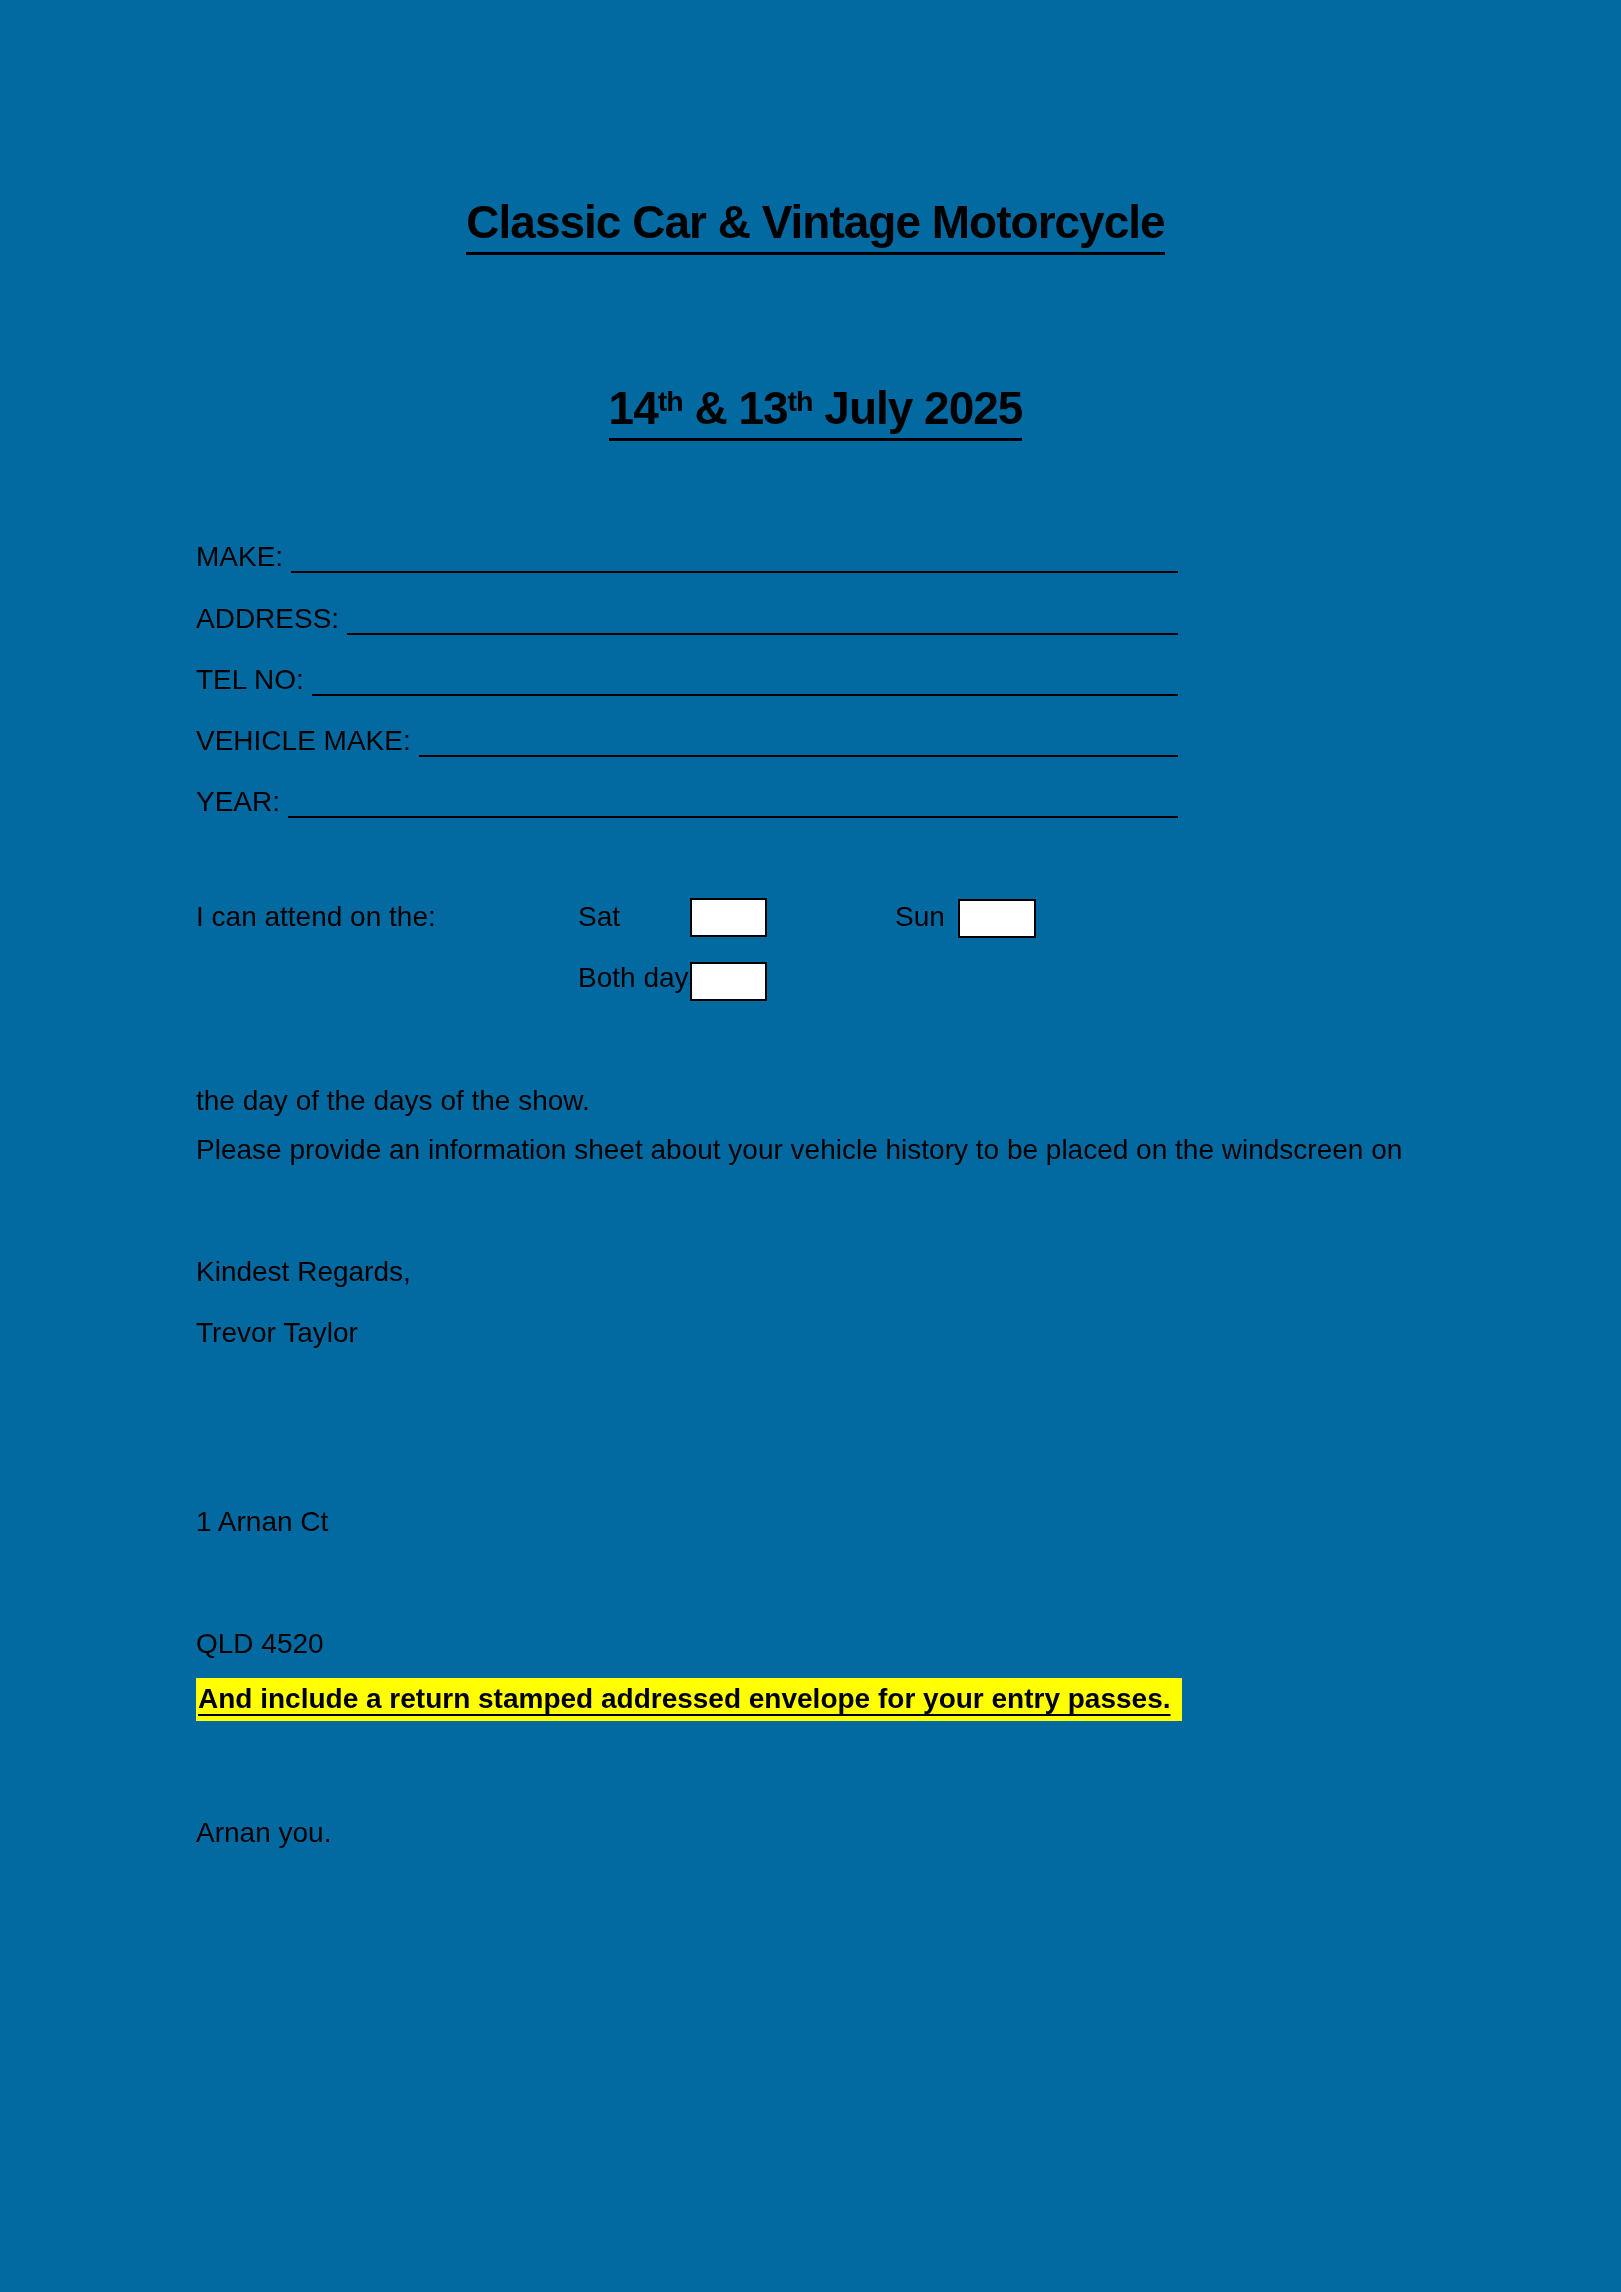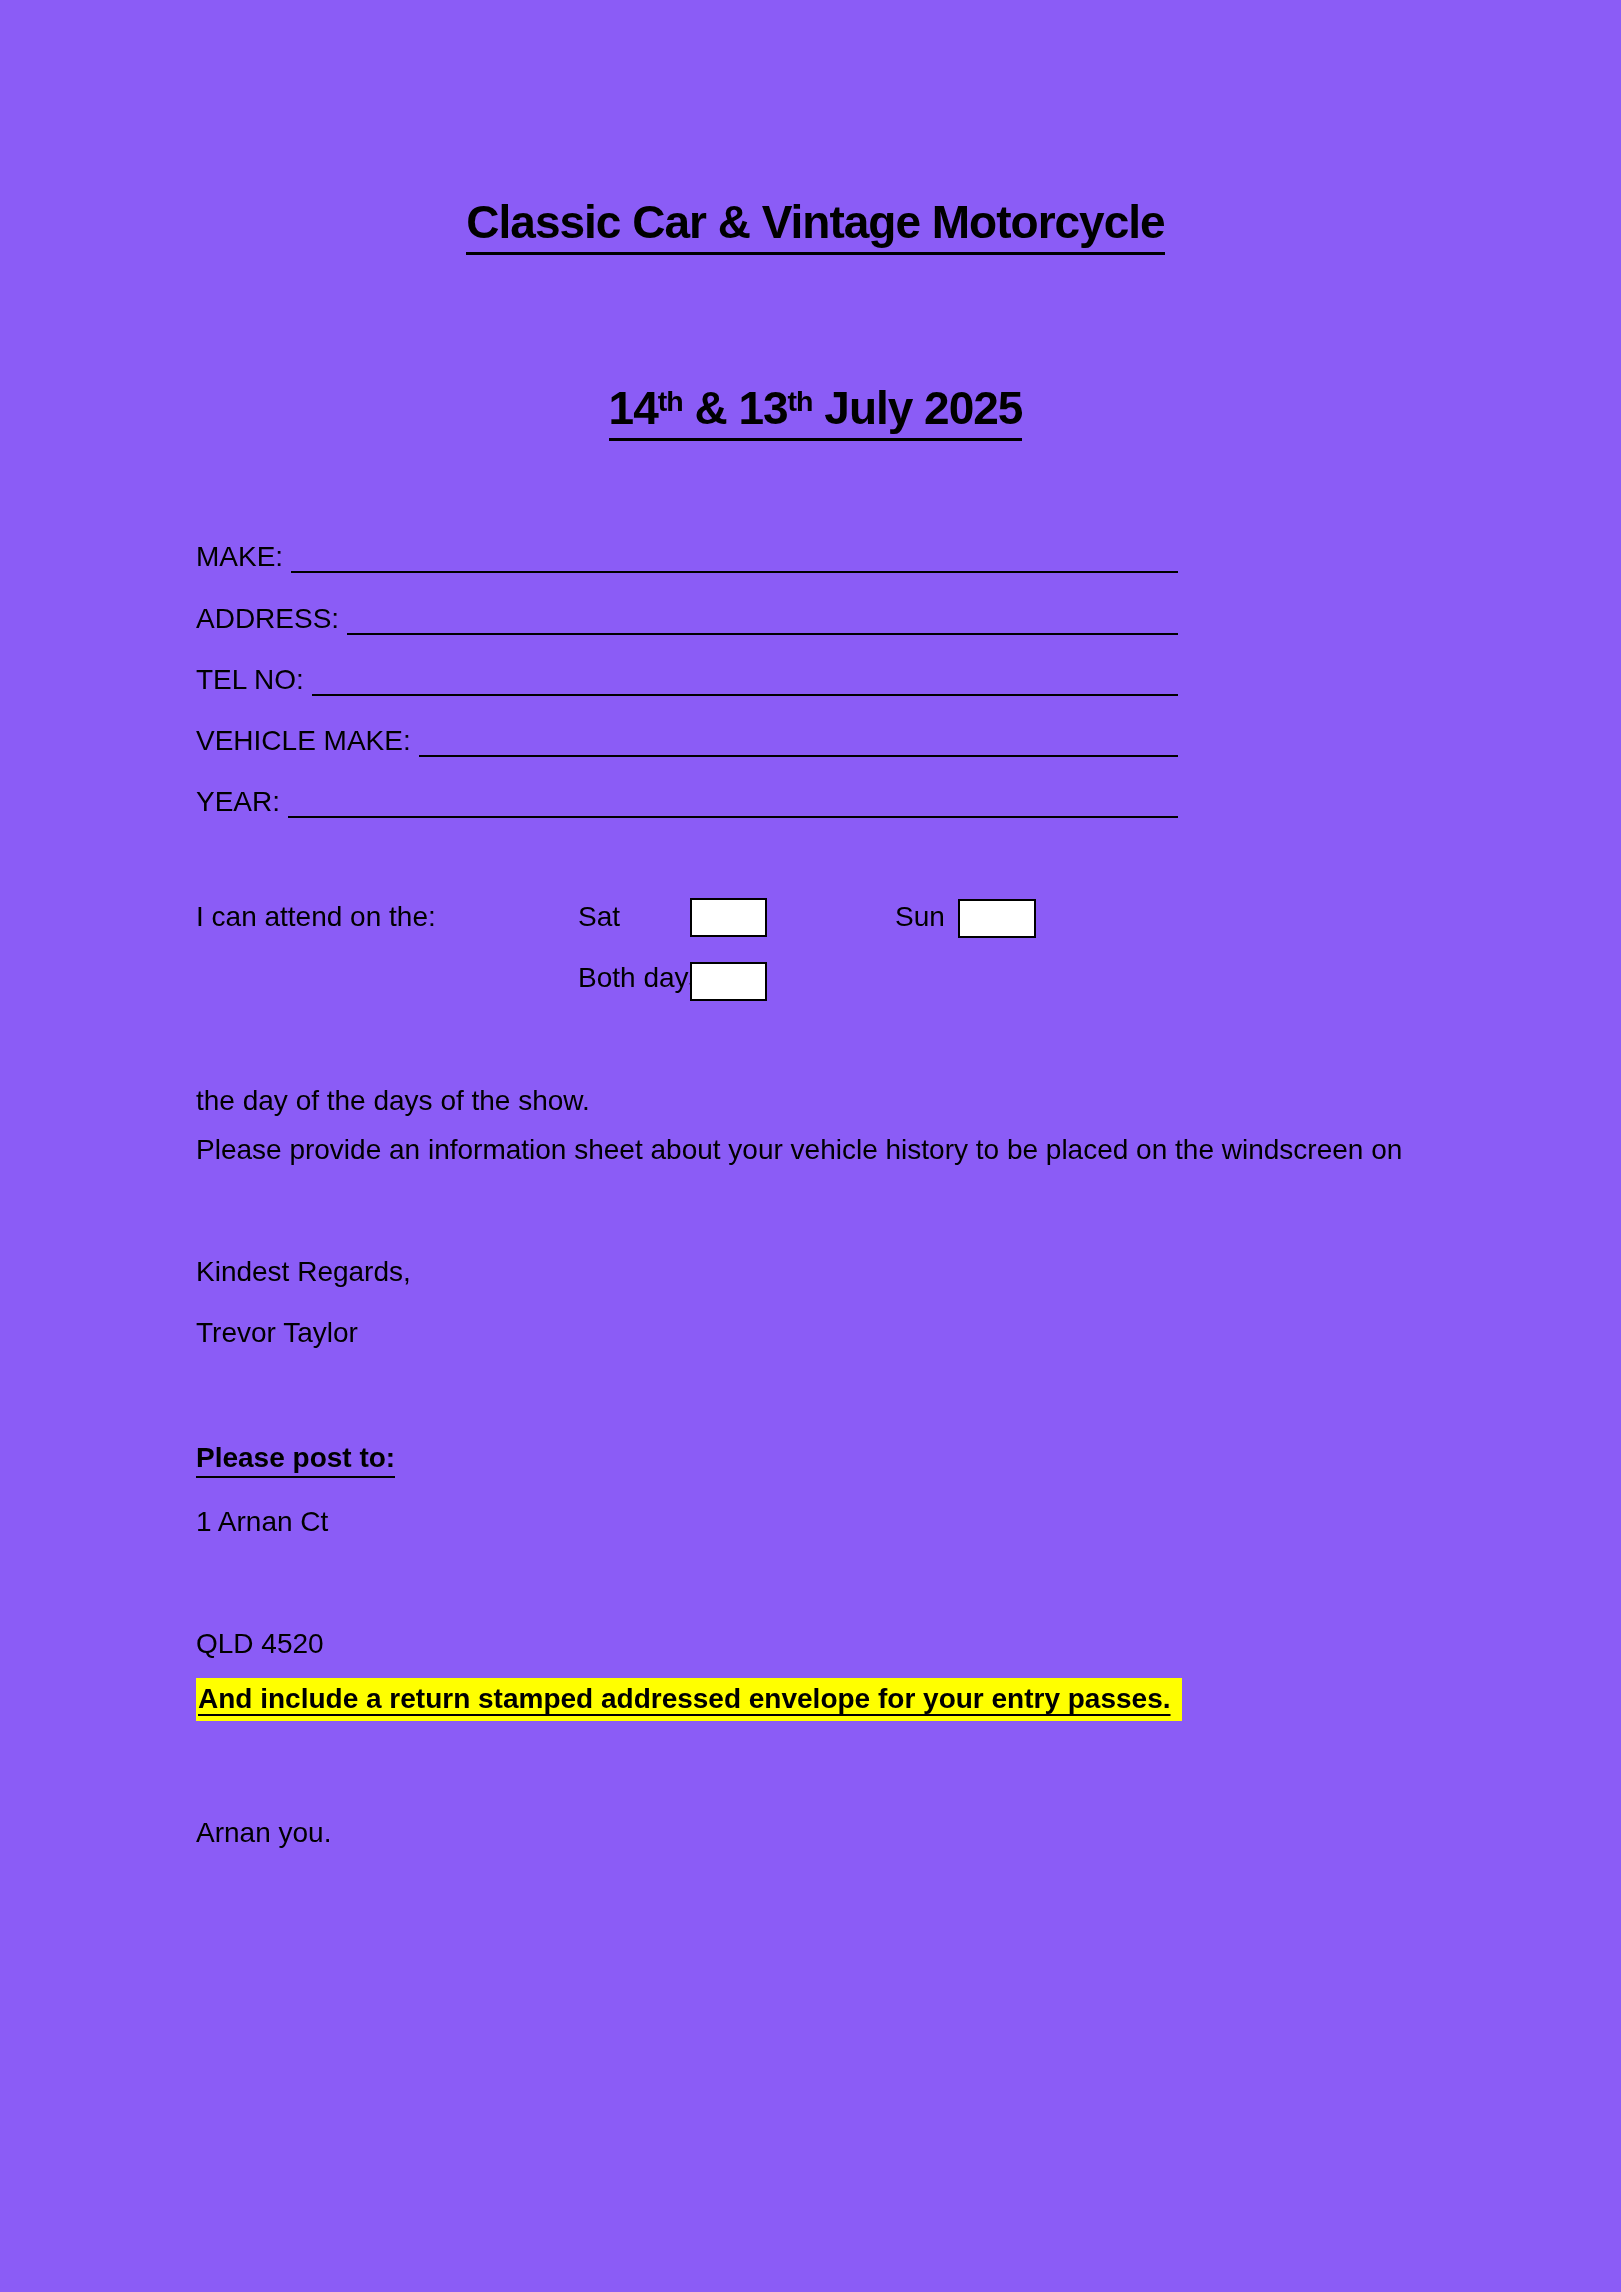--- a/index.html
+++ b/index.html
@@ -1,21 +1,21 @@
 <!DOCTYPE html>
 <html><head>
 <meta charset="utf-8">
 <style>
   * { margin:0; padding:0; box-sizing:border-box; }
   html,body { background:#ffffff; }
   .page {
     position:relative;
     width:1621px;
     height:2293px;
-    background:#8b5cf6;
+    background:#0369a1;
     font-family:"Liberation Sans", sans-serif;
     color:#000000;
     overflow:hidden;
   }
   
   .title-line {
     position:absolute;
     left:196px;
     width:1239px;
     text-align:center;
@@ -152,23 +152,20 @@
   </div>
 
   <div class="para info">
     <div>the day of the days of the show.</div>
     <div>Please provide an information sheet about your vehicle history to be placed on the windscreen on</div>
   </div>
 
   <div class="para kindest">Kindest Regards,</div>
   <div class="para trevor">Trevor Taylor</div>
 
-  <div class="para post-head">
-    <span class="u2">Please post to:</span>
-  </div>
   <div class="para addr1">1 Arnan Ct</div>
   <div class="para addr3">QLD 4520</div>
 
   <div class="para hl-row">
     <span class="hl" style="background: rgb(255, 255, 0); text-decoration: underline;">And include a return stamped addressed envelope for your entry passes.</span>
   </div>
 
   <div class="para thanks">Arnan you.</div>
 
 </div>

